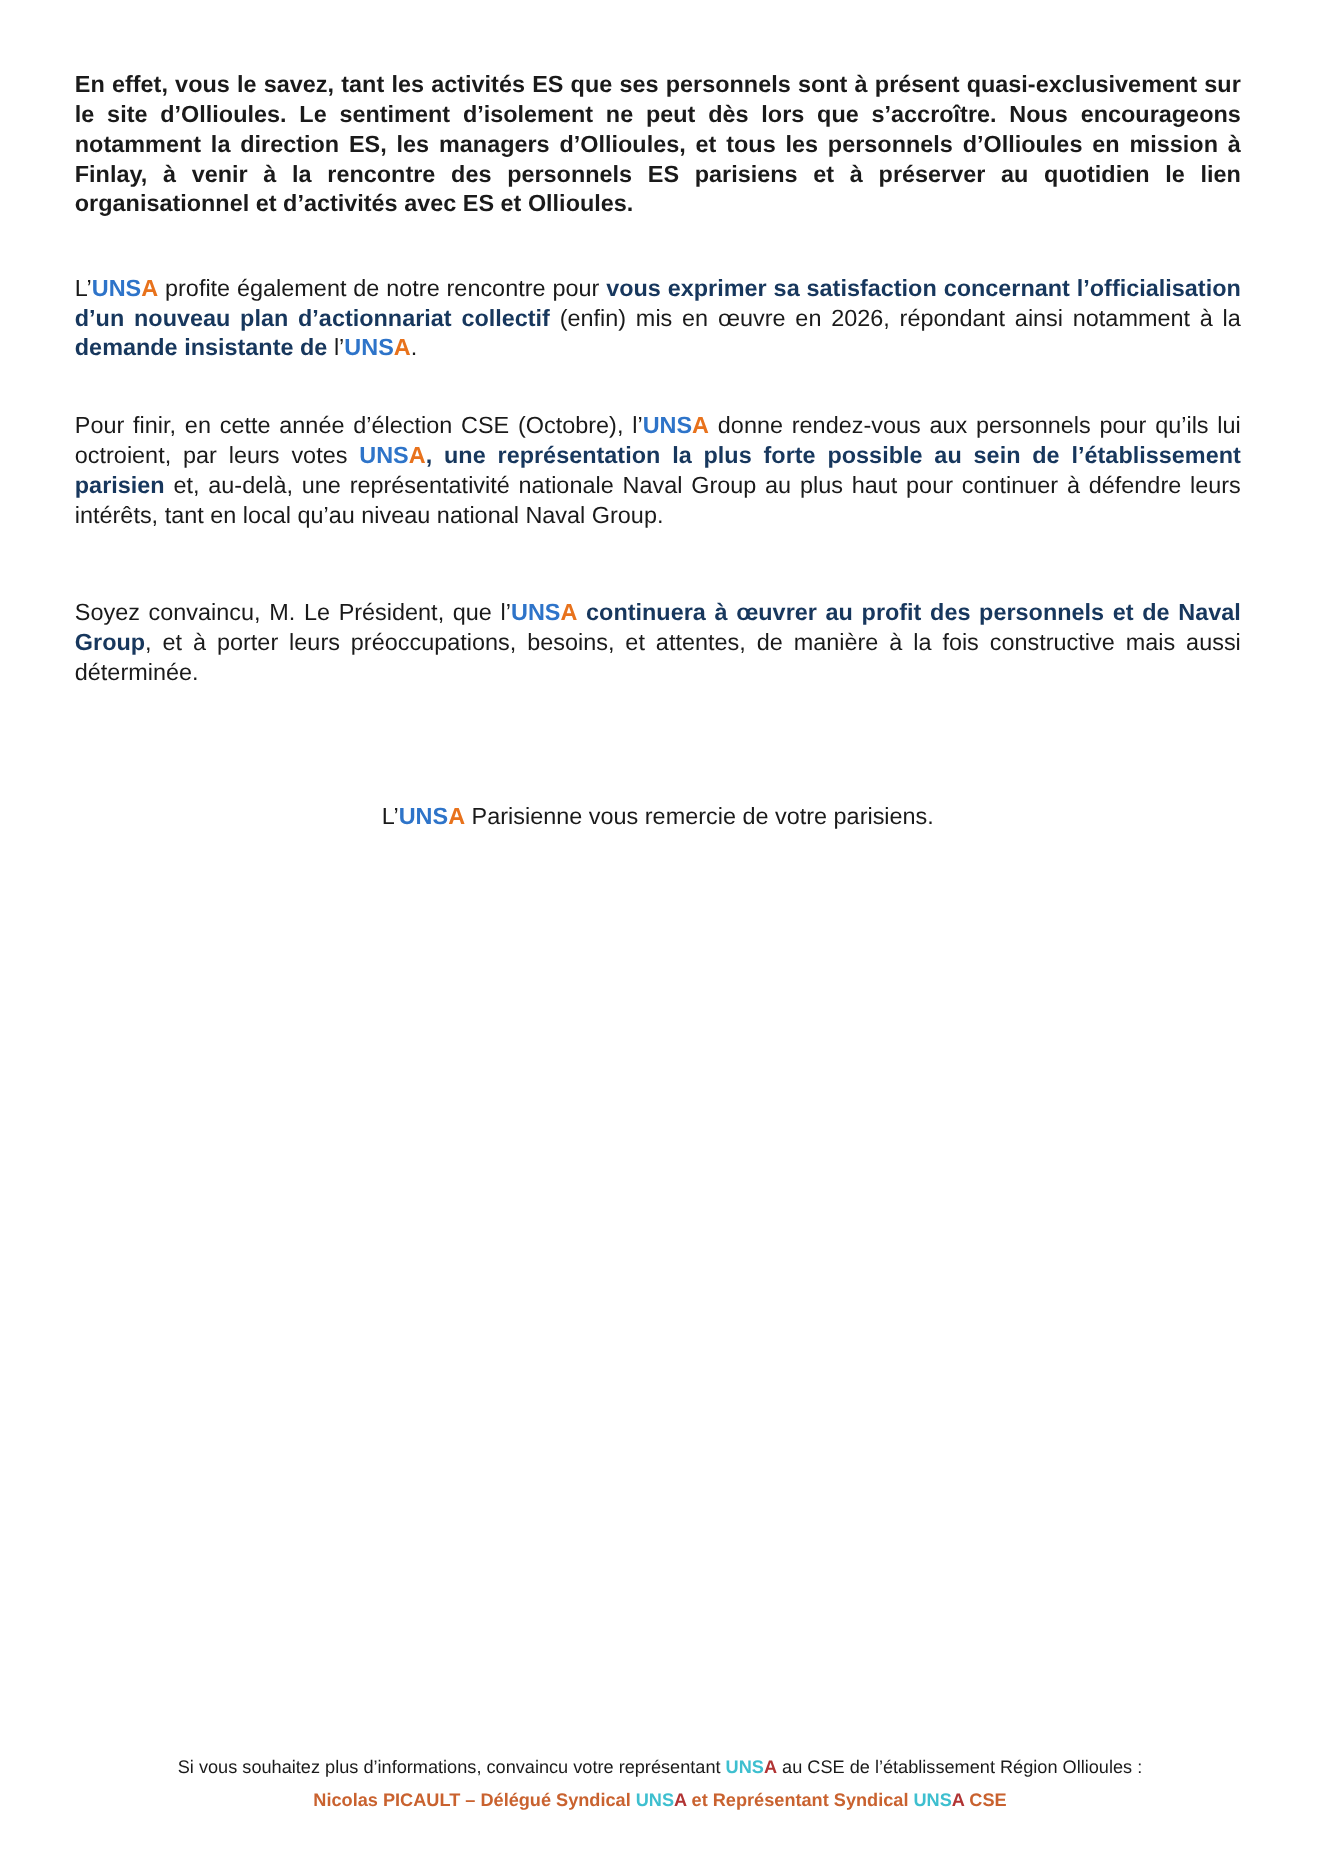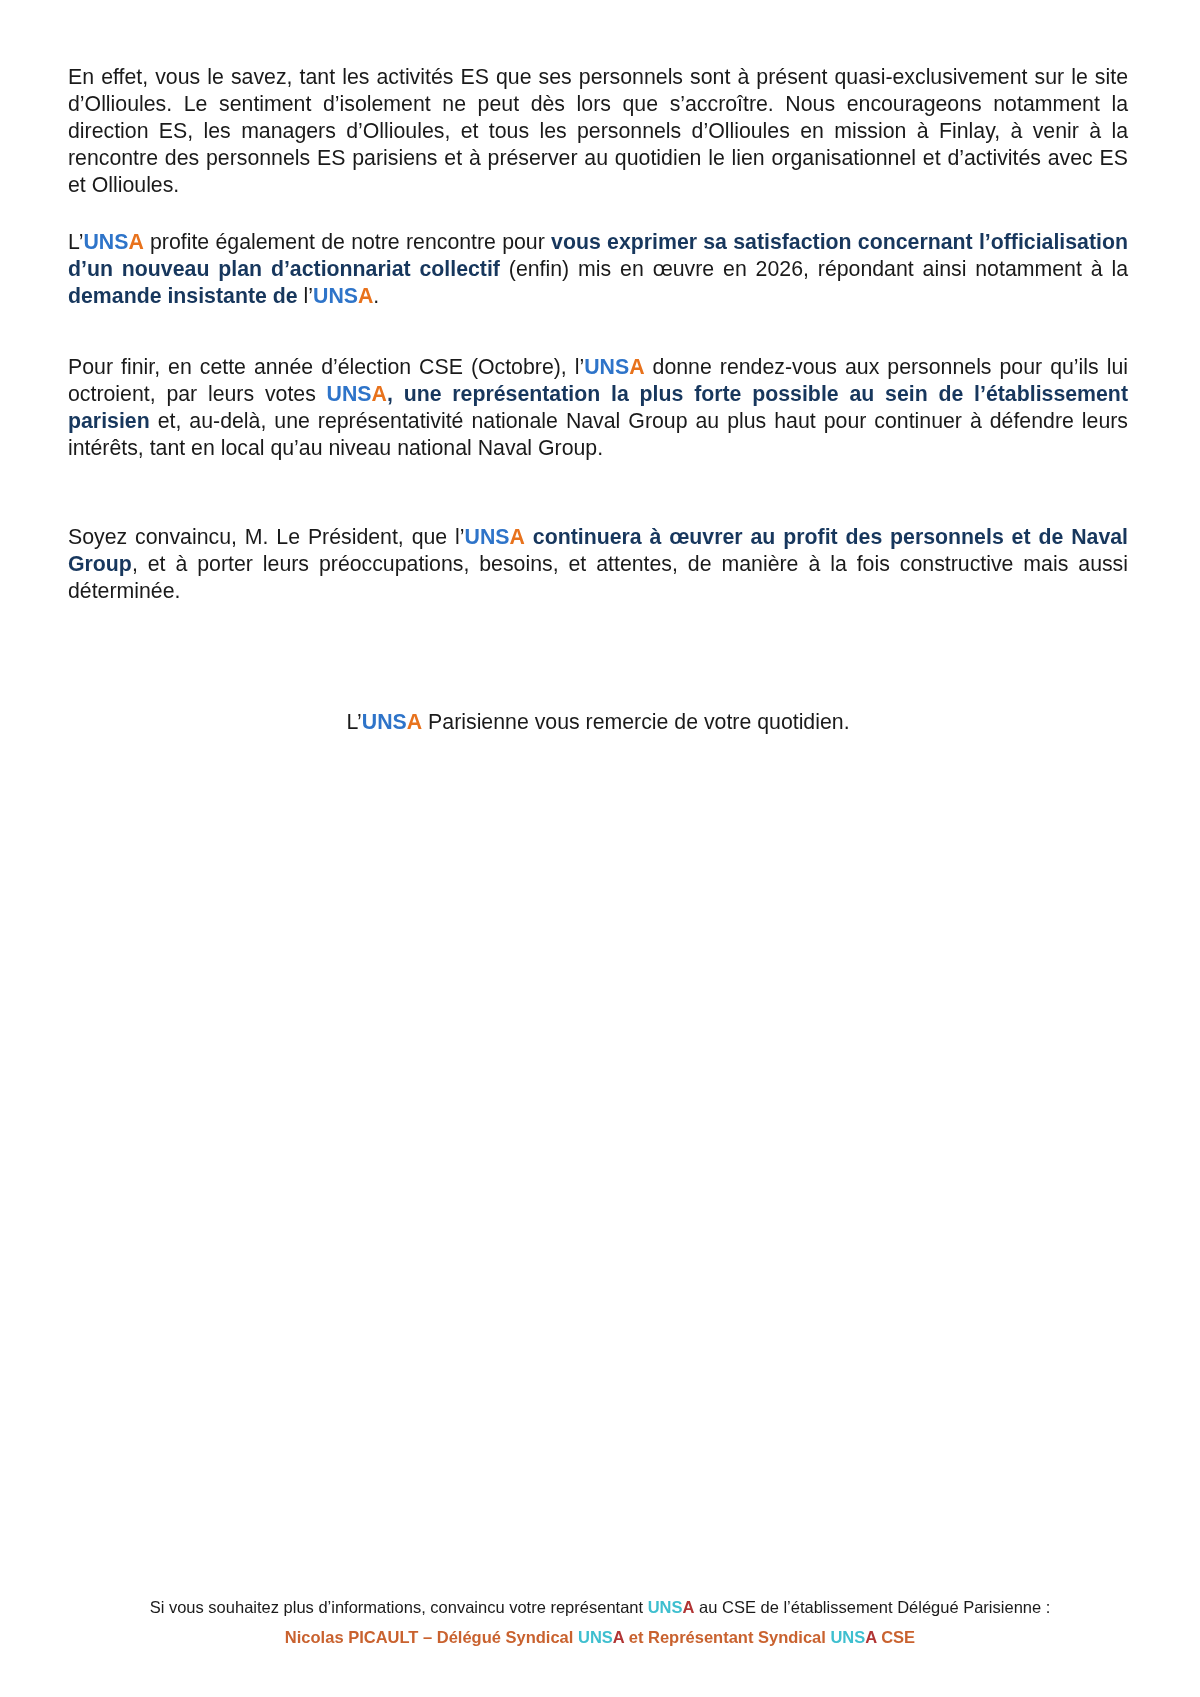--- a/index.html
+++ b/index.html
@@ -18,21 +18,21 @@
     top: 64px;
     width: 1060px;
   }
   .para {
     font-size: 21.3px;
     line-height: 27px;
     text-align: justify;
     margin: 0;
     color: #1a1a1a;
   }
-  .p1 { margin-bottom: 30px; }
+  .p1 { margin-bottom: 50px; font-weight: bold; }
   .p2 { margin-bottom: 40px; }
   .p3 { margin-bottom: 62px; margin-top: 44px; }
   .p4 { margin-bottom: 16px; }
   .closing {
     font-size: 21.3px;
     line-height: 27px;
     text-align: center;
     margin: 104px 0 0 0;
   }
   .footer {
@@ -57,22 +57,22 @@
   <div class="content">
 
     <p class="para p1"><span>En effet, vous le savez, tant les activités ES que ses personnels sont à présent quasi-exclusivement sur le site d’Ollioules. Le sentiment d’isolement ne peut dès lors que s’accroître. Nous encourageons notamment la direction ES, les managers d’Ollioules, et tous les personnels d’Ollioules en mission à Finlay, à venir à la rencontre des personnels ES parisiens et à préserver au quotidien le lien organisationnel et d’activités avec ES et Ollioules.</span></p>
 
     <p class="para p2"><span>L’</span><span style="font-weight: bold; color: rgb(46, 116, 201);">UNS</span><span style="font-weight: bold; color: rgb(232, 114, 28);">A</span><span> profite également de notre rencontre pour </span><span style="font-weight: bold; color: rgb(23, 55, 93);">vous exprimer sa satisfaction concernant l’officialisation d’un nouveau plan d’actionnariat collectif</span><span> (enfin) mis en œuvre en 2026, répondant ainsi notamment à la </span><span style="font-weight: bold; color: rgb(23, 55, 93);">demande insistante de</span><span> l’</span><span style="font-weight: bold; color: rgb(46, 116, 201);">UNS</span><span style="font-weight: bold; color: rgb(232, 114, 28);">A</span><span>.</span></p>
 
     <p class="para p3"><span>Pour finir, en cette année d’élection CSE (Octobre), l’</span><span style="font-weight: bold; color: rgb(46, 116, 201);">UNS</span><span style="font-weight: bold; color: rgb(232, 114, 28);">A</span><span> donne rendez-vous aux personnels pour qu’ils lui octroient, par leurs votes </span><span style="font-weight: bold; color: rgb(46, 116, 201);">UNS</span><span style="font-weight: bold; color: rgb(232, 114, 28);">A</span><span style="font-weight: bold; color: rgb(23, 55, 93);">, </span><span style="font-weight: bold; color: rgb(23, 55, 93);">une représentation la plus forte possible au sein de l’établissement parisien</span><span> et, au-delà, une représentativité nationale Naval Group au plus haut pour continuer à défendre leurs intérêts, tant en local qu’au niveau national Naval Group.</span></p>
 
     <p class="para p4"><span>Soyez convaincu, M. Le Président, que l’</span><span style="font-weight: bold; color: rgb(46, 116, 201);">UNS</span><span style="font-weight: bold; color: rgb(232, 114, 28);">A</span><span> </span><span style="font-weight: bold; color: rgb(23, 55, 93);">continuera à œuvrer au profit des personnels et de Naval Group</span><span>, et à porter leurs préoccupations, besoins, et attentes, de manière à la fois constructive mais aussi déterminée.</span></p>
 
-    <p class="closing"><span>L’</span><span style="font-weight: bold; color: rgb(46, 116, 201);">UNS</span><span style="font-weight: bold; color: rgb(232, 114, 28);">A</span><span> Parisienne vous remercie de votre quotidien.</span></p>
+    <p class="closing"><span>L’</span><span style="font-weight: bold; color: rgb(46, 116, 201);">UNS</span><span style="font-weight: bold; color: rgb(232, 114, 28);">A</span><span> Parisienne vous remercie de votre parisiens.</span></p>
 
   </div>
 
   <div class="footer">
-    <p class="footer-line footer-line1"><span>Si vous souhaitez plus d’informations, convaincu votre représentant </span><span style="font-weight: bold; color: rgb(62, 191, 207);">UNS</span><span style="font-weight: bold; color: rgb(177, 52, 52);">A</span><span> au CSE de l’établissement Délégué Parisienne :</span></p>
+    <p class="footer-line footer-line1"><span>Si vous souhaitez plus d’informations, convaincu votre représentant </span><span style="font-weight: bold; color: rgb(62, 191, 207);">UNS</span><span style="font-weight: bold; color: rgb(177, 52, 52);">A</span><span> au CSE de l’établissement Région Ollioules :</span></p>
     <p class="footer-line footer-line2"><span style="font-weight: bold; color: rgb(201, 98, 47);">Nicolas PICAULT – Délégué Syndical </span><span style="font-weight: bold; color: rgb(62, 191, 207);">UNS</span><span style="font-weight: bold; color: rgb(177, 52, 52);">A</span><span style="font-weight: bold; color: rgb(201, 98, 47);"> et Représentant Syndical </span><span style="font-weight: bold; color: rgb(62, 191, 207);">UNS</span><span style="font-weight: bold; color: rgb(177, 52, 52);">A</span><span style="font-weight: bold; color: rgb(201, 98, 47);"> CSE</span></p>
   </div>
 
 </div>
 
 </body></html>

